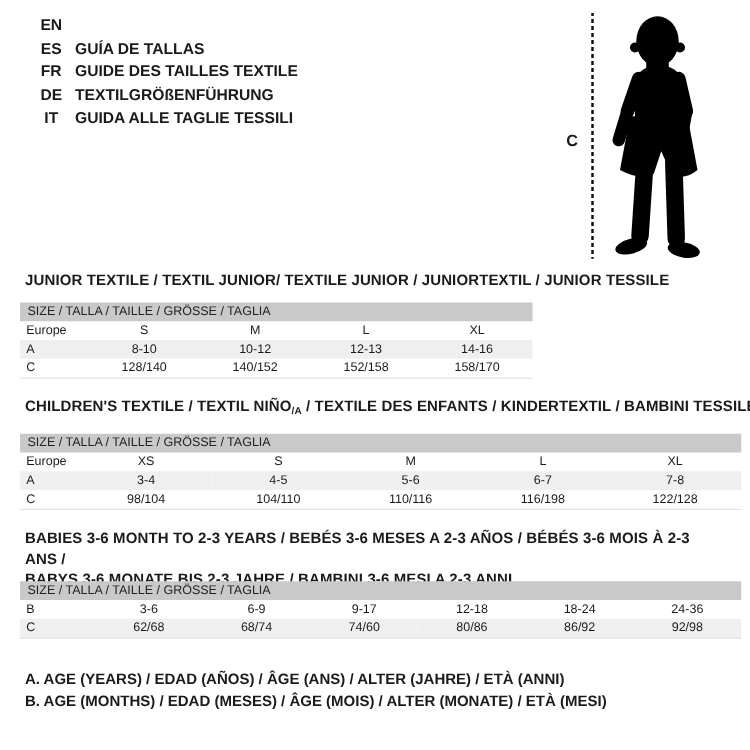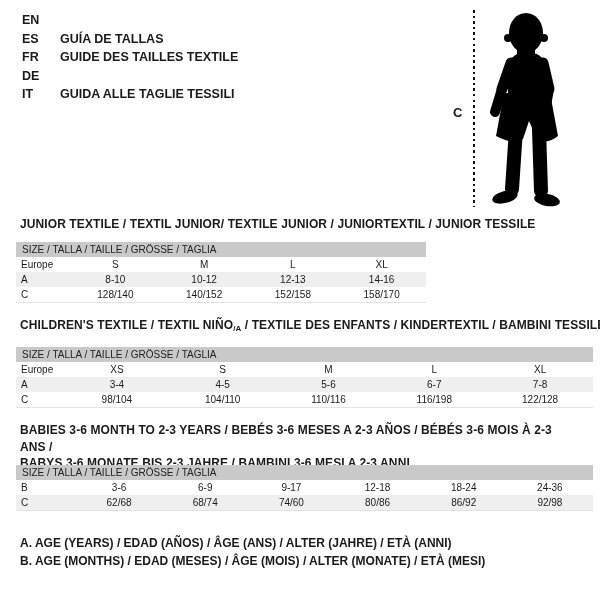--- a/index.html
+++ b/index.html
@@ -2,21 +2,21 @@
 <html><head>
 <meta charset="utf-8">
 <style>
   html,body{margin:0;padding:0;}
   body{
     width:600px;height:600px;position:relative;background:#ffffff;
     font-family:"Liberation Sans", sans-serif;color:#1a1a1a;overflow:hidden;
   }
   
   .langs{position:absolute;left:22px;top:11px;font-weight:700;font-size:12.5px;}
-  .lang-row{display:flex;line-height:18.6px;white-space:nowrap;}
+  .lang-row{display:flex;line-height:18.6px;white-space:nowrap;text-align:center;}
   .lang-row .code{width:38px;flex:0 0 38px;}
   
   .measure-line{
     position:absolute;left:473px;top:10px;width:2px;height:197px;
     background:repeating-linear-gradient(to bottom,#111 0px,#111 2.5px,transparent 2.5px,transparent 5.6px);
   }
   .measure-label{position:absolute;left:453px;top:105px;font-size:13px;font-weight:700;}
   svg.baby{position:absolute;left:486px;top:9px;width:84px;height:200px;}
   
   .sec-title{position:absolute;left:20px;font-weight:700;font-size:12px;white-space:nowrap;letter-spacing:0.1px;}
@@ -46,20 +46,21 @@
   <div class="lang-row">
     <span class="code">ES</span>
     <span>GUÍA DE TALLAS</span>
   </div>
   <div class="lang-row">
     <span class="code">FR</span>
     <span>GUIDE DES TAILLES TEXTILE</span>
   </div>
   <div class="lang-row">
     <span class="code">DE</span>
+    <span>TEXTILGRÖßENFÜHRUNG</span>
   </div>
   <div class="lang-row">
     <span class="code">IT</span>
     <span>GUIDA ALLE TAGLIE TESSILI</span>
   </div>
 </div>
 
 <div class="measure-line"></div>
 <div class="measure-label">C</div>
 <svg class="baby" viewBox="0 0 84 200" aria-hidden="true">

